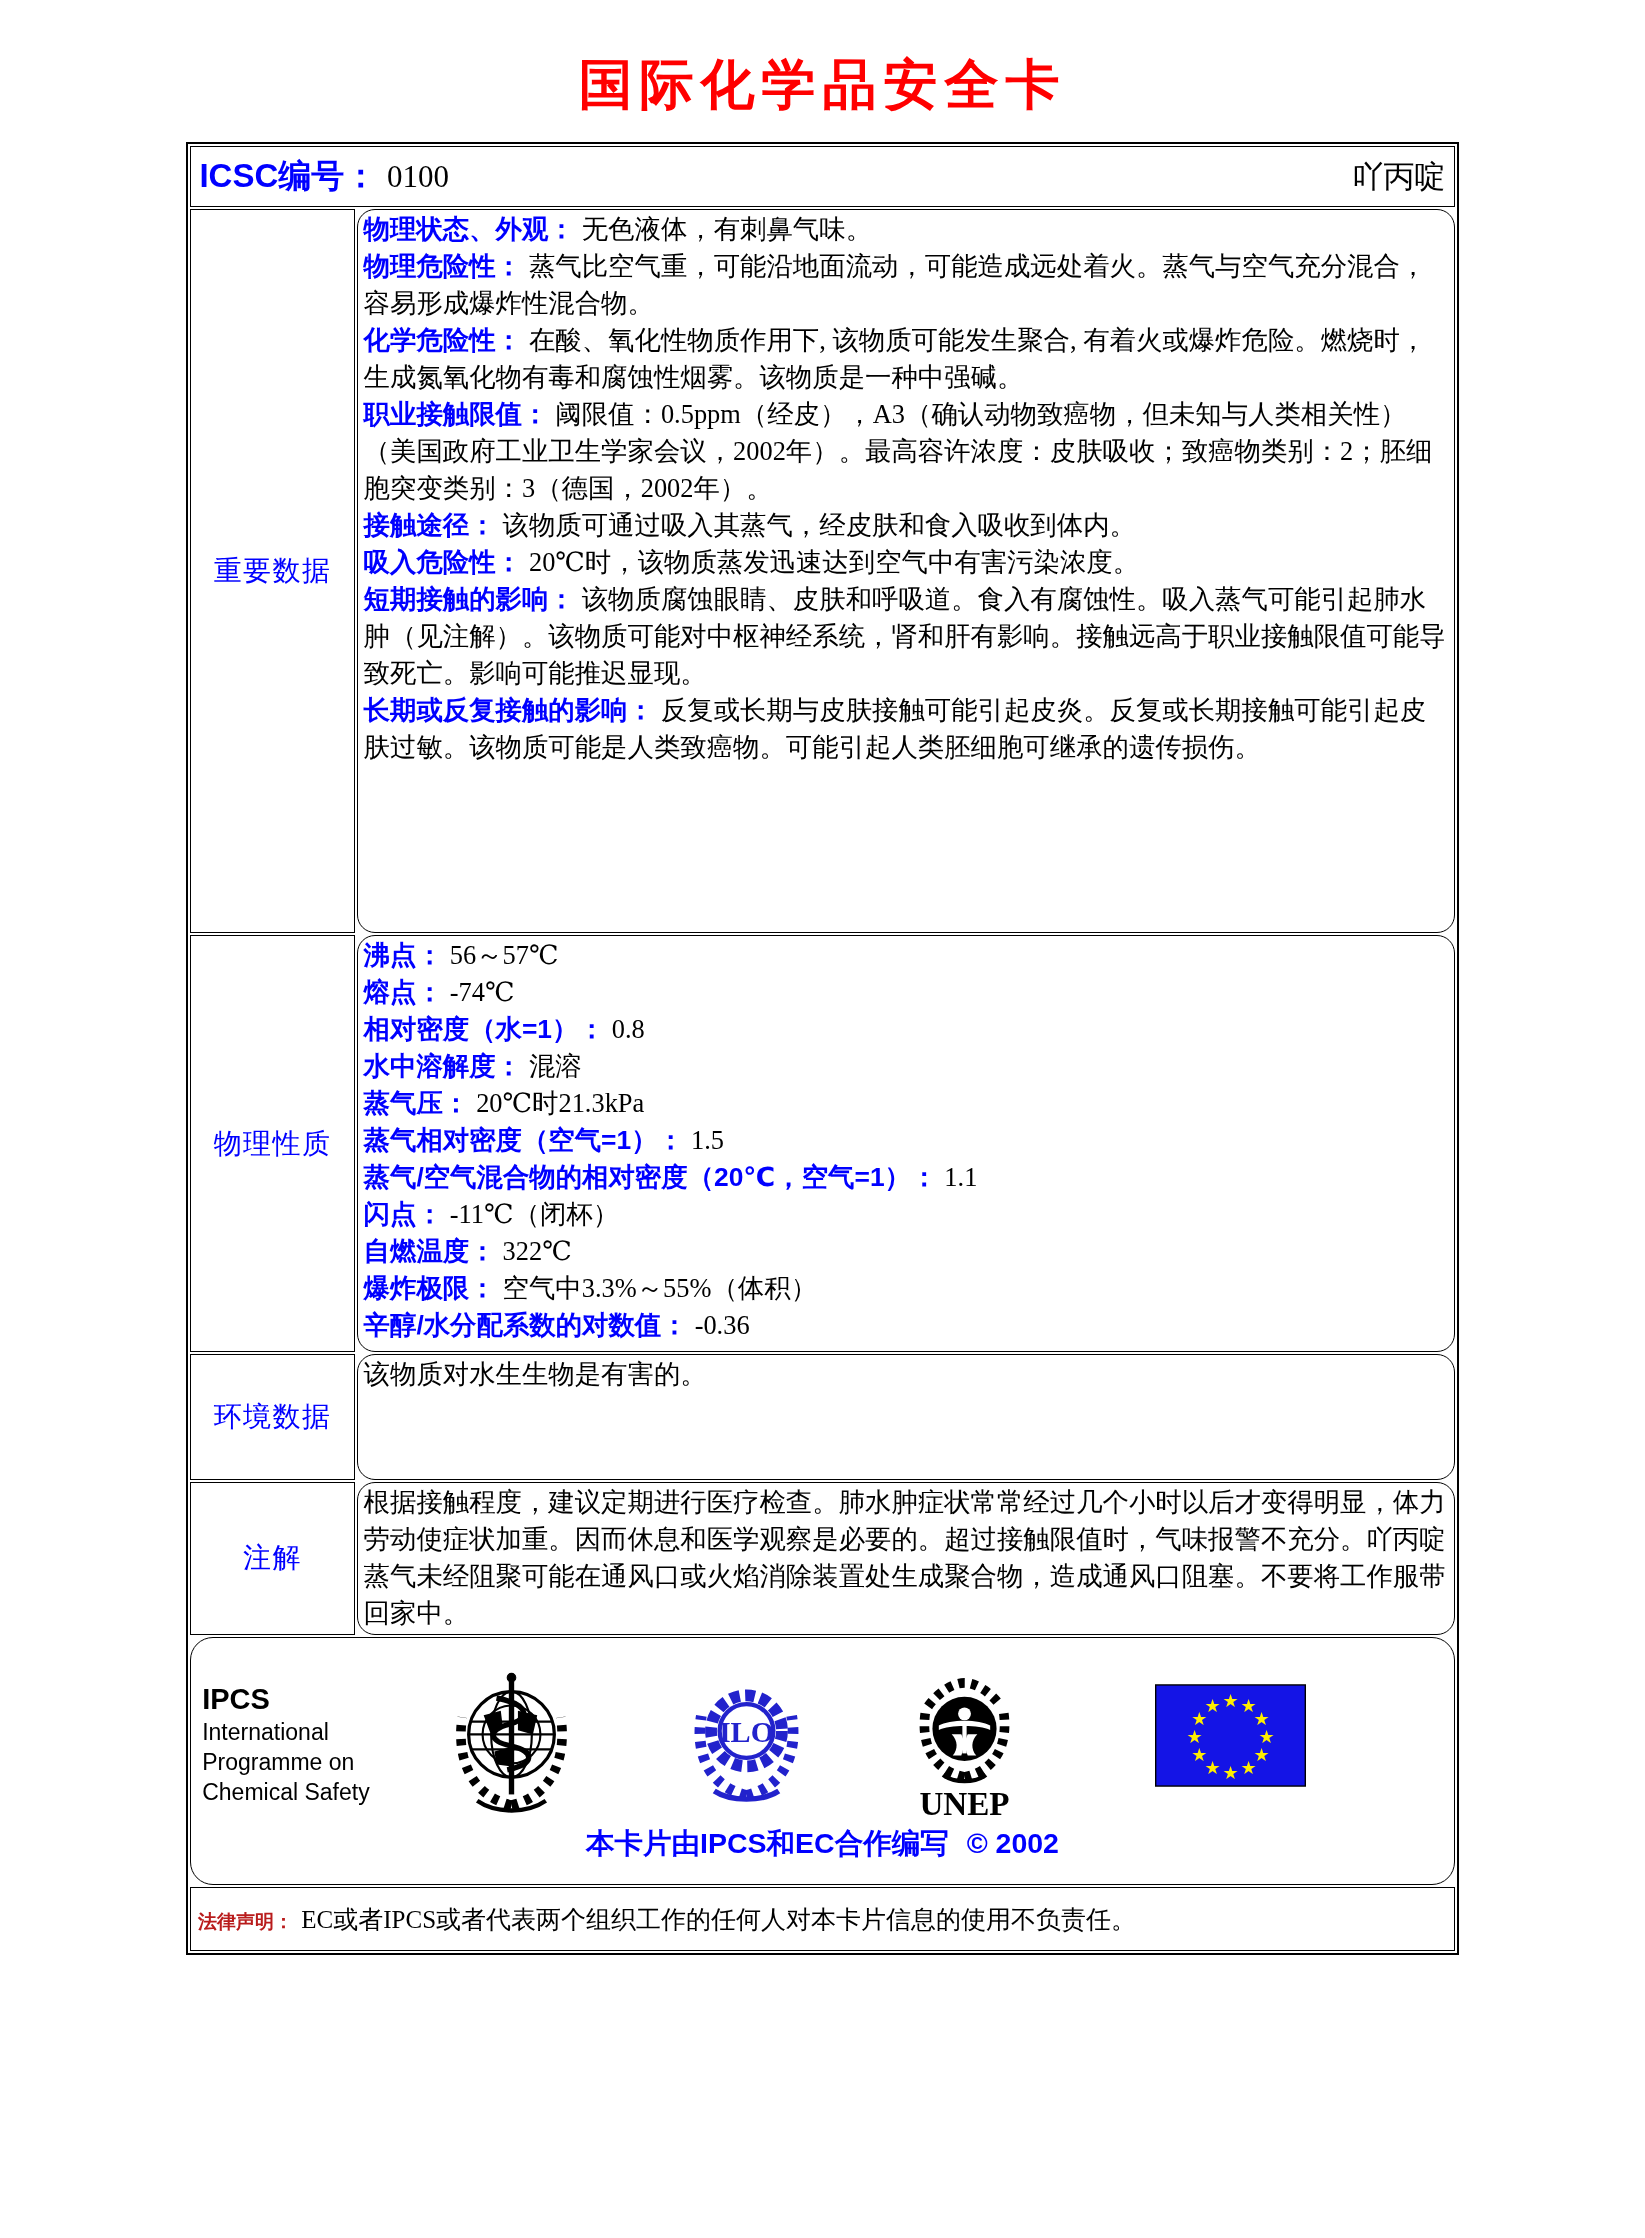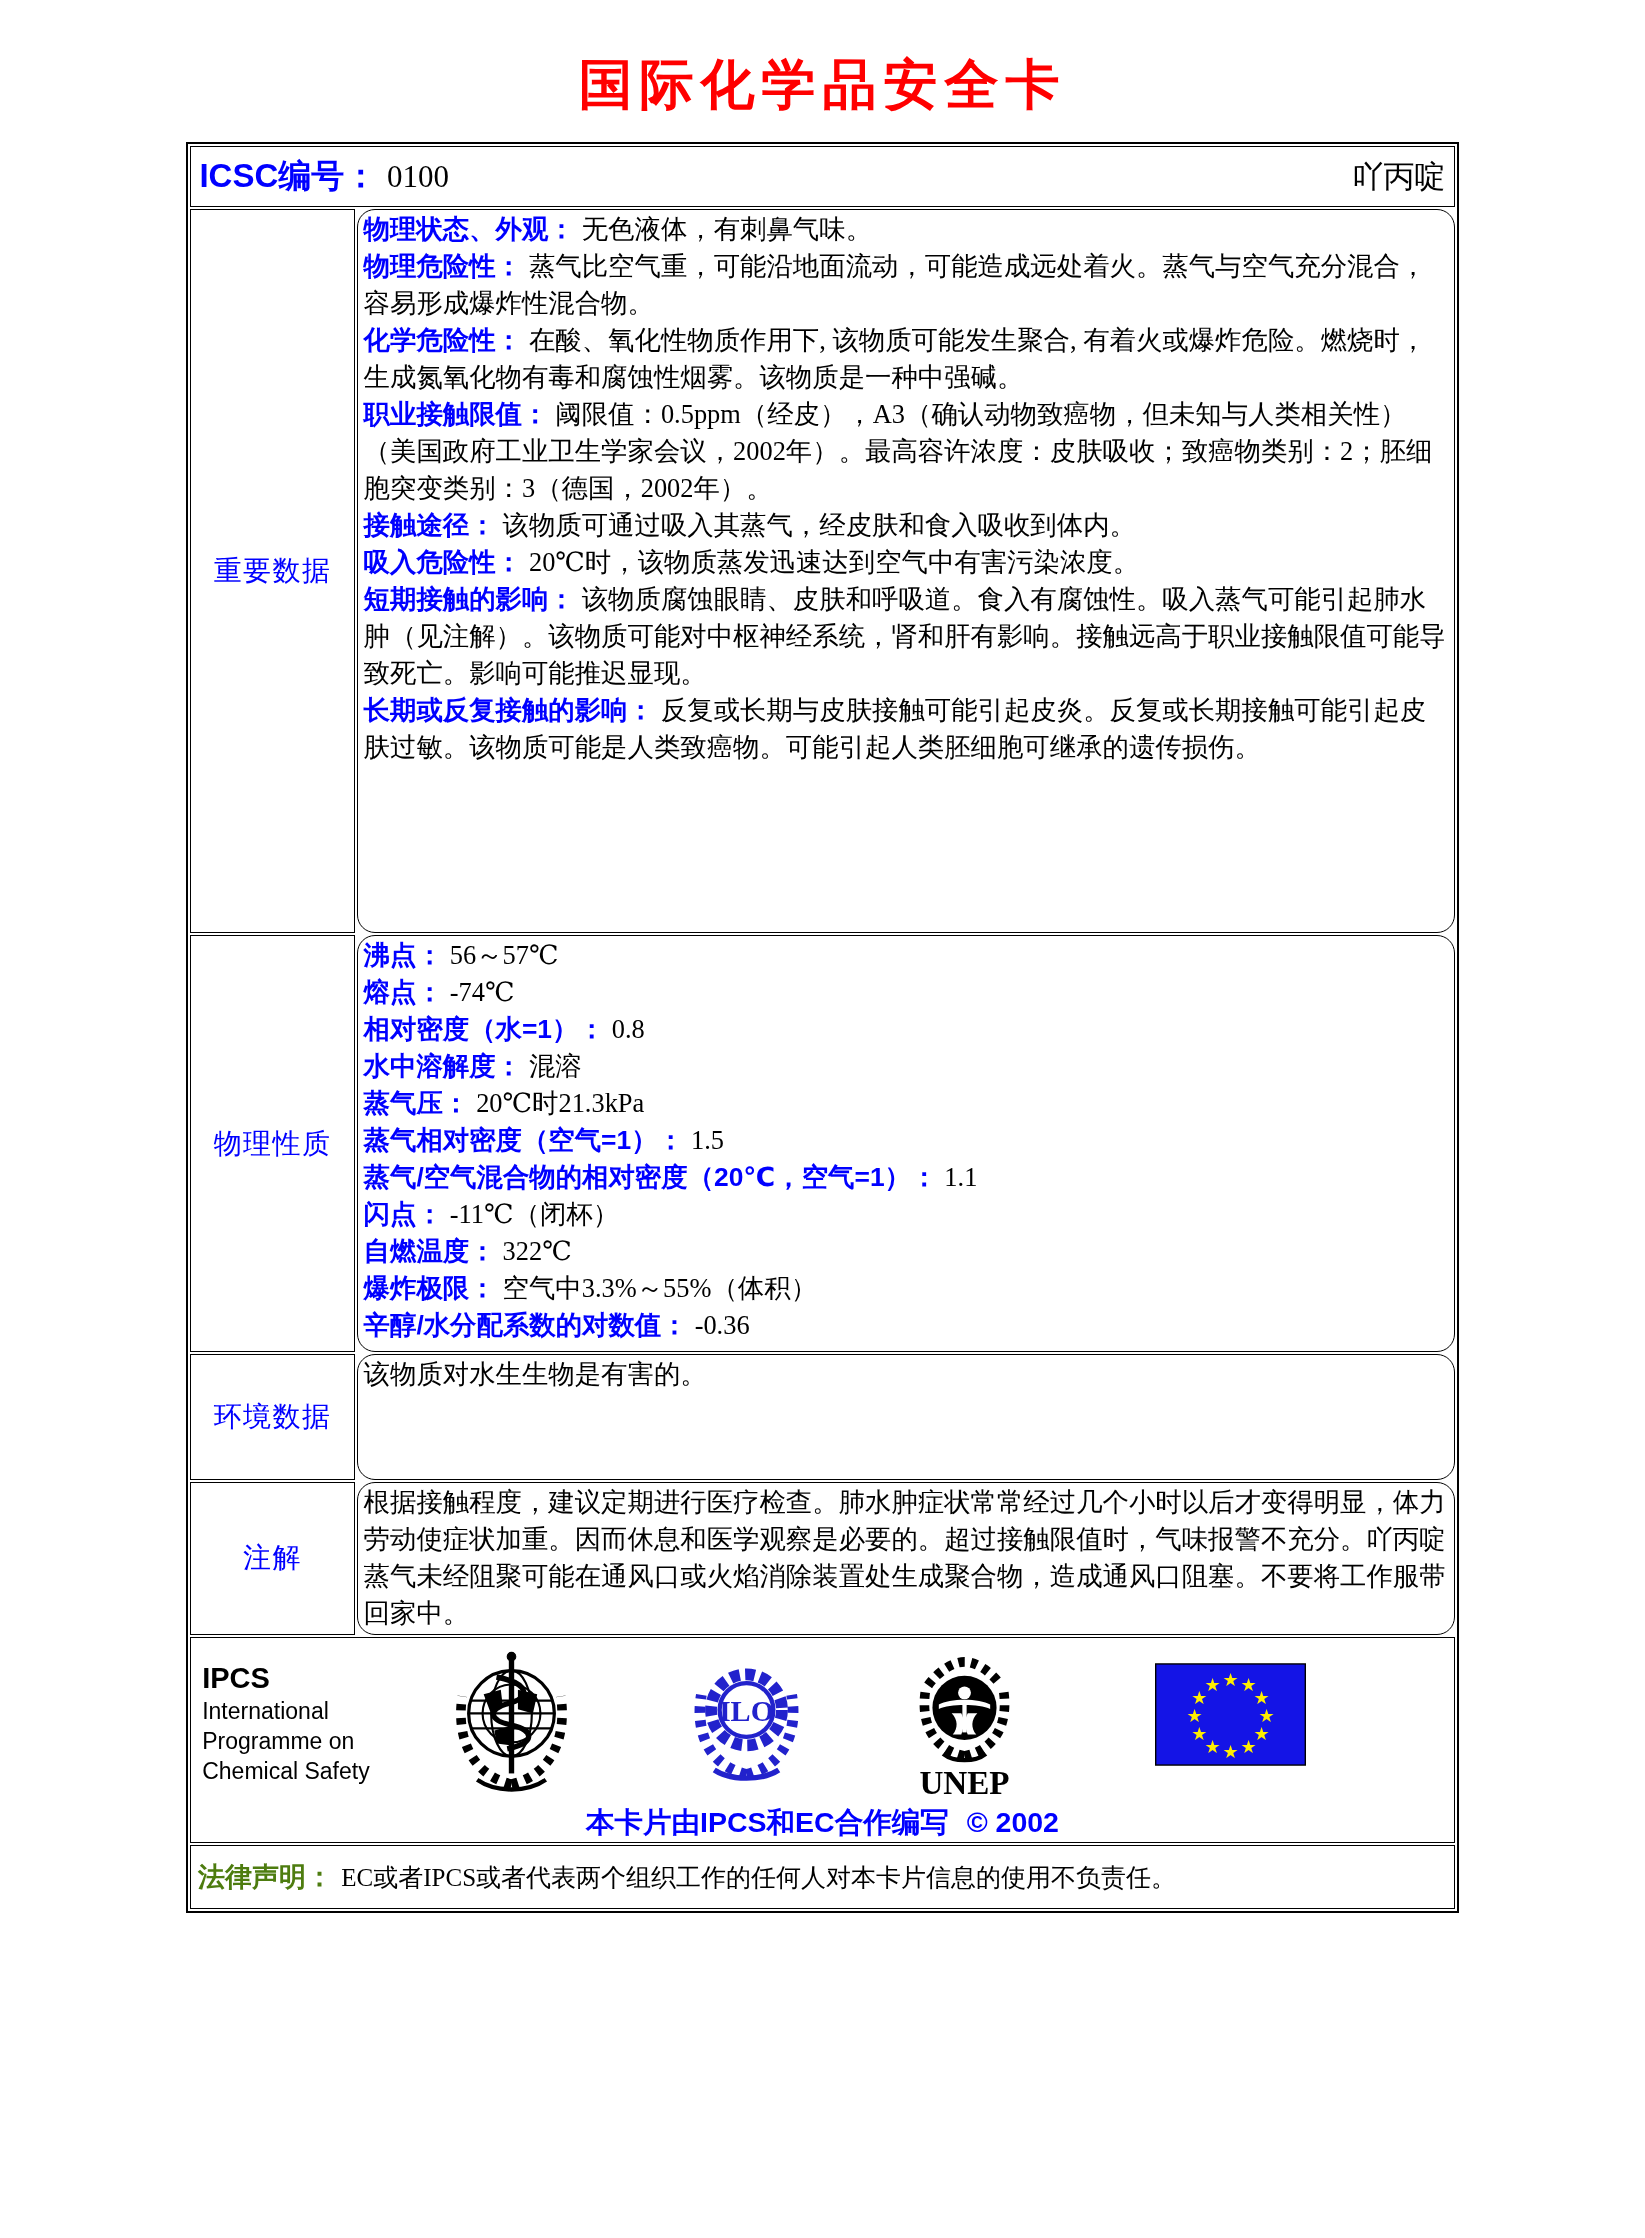--- a/index.html
+++ b/index.html
@@ -69,21 +69,21 @@
   .item { display: block; }
   .prop-line { display: block; white-space: nowrap; }
   
   .r-important  .content-cell { height: 724px; }
   .r-physical   .content-cell { height: 417px; }
   .r-environ    .content-cell { height: 126px; }
   .r-notes      .content-cell { height: 151px; }
   .r-additional .content-cell { height: 42px; vertical-align: middle; }
   .r-additional .label-cell   { font-size: 26.4px; }
   
-  td.footer-cell { height: 200px; padding: 0 7px; }
+  td.footer-cell { height: 200px; padding: 21px 7px; border-radius: 23px; }
   .logos-row { display: flex; align-items: flex-start; }
   .ipcs-block {
     width: 245px;
     padding: 23.6px 0 0 4.2px;
     font-family: "Liberation Sans", "DejaVu Sans", sans-serif;
   }
   .ipcs-title { font-size: 29px; font-weight: bold; line-height: 35px; }
   .ipcs-sub   { font-size: 23px; line-height: 30px; }
   .logo { flex: 0 0 auto; }
   .logo-who  { margin: 9.7px 0 0 4.2px; }
@@ -95,24 +95,24 @@
     color: #0000FF;
     font-family: "Liberation Sans", "DejaVu Sans", sans-serif;
     font-weight: bold;
     font-size: 28.5px;
     margin-top: 1.4px;
   }
   .credit-year { margin-left: 18px; }
   
   td.legal-cell { height: 64px; vertical-align: middle; padding: 5.6px 7px; }
   .legal-label {
-    color: #4d7c0f;
+    color: #b91c1c;
     font-family: "Liberation Sans", "DejaVu Sans", sans-serif;
     font-weight: bold;
-    font-size: 27px;
+    font-size: 19px;
     margin-right: 8.3px;
   }
   .legal-text { font-size: 25px; text-align: right; }
 </style>
 </head>
 <body>
 
 <div class="page">
 
   <div class="doc-title">国际化学品安全卡</div>

